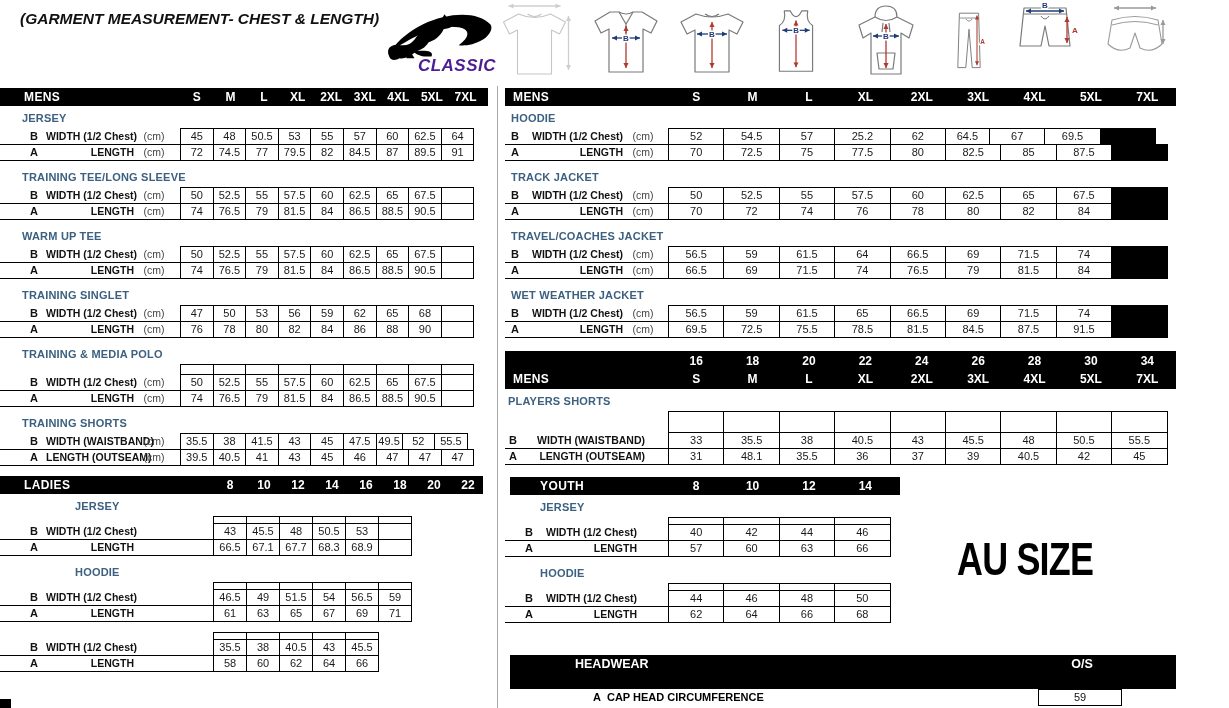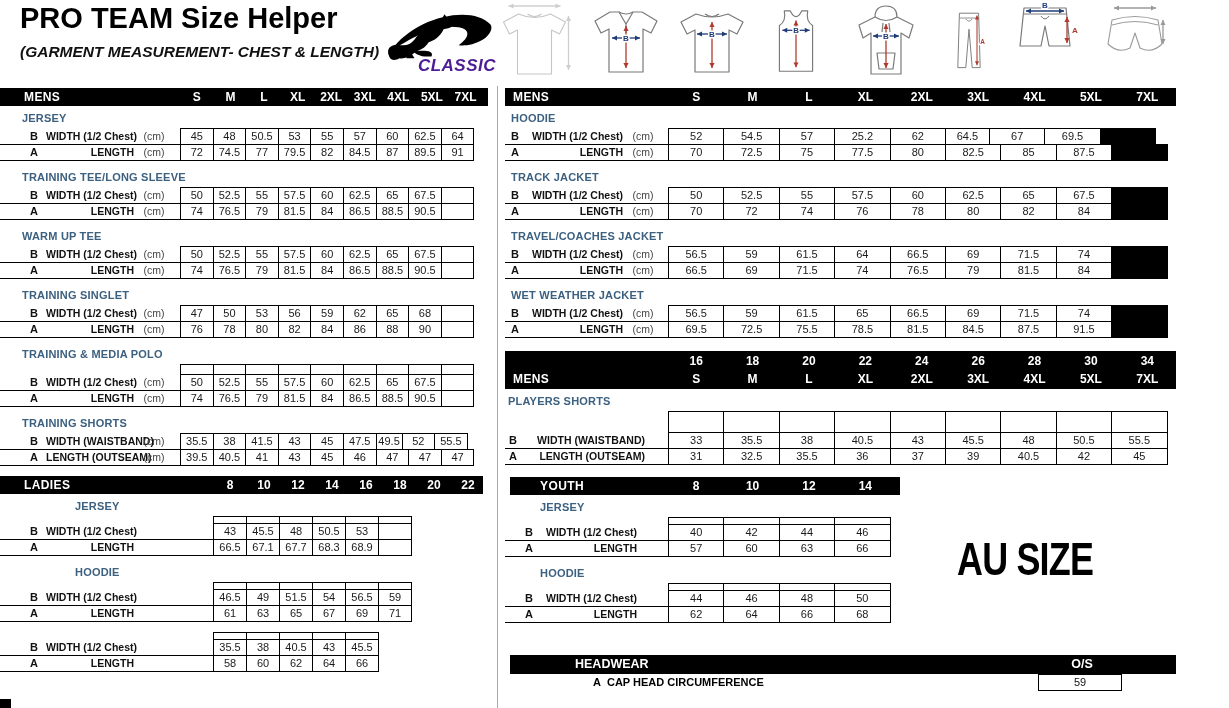--- a/index.html
+++ b/index.html
@@ -47,39 +47,38 @@
   .sp8 .cells.spacer .cell{height:8px;}
   .sp22 .cells.spacer .cell{height:22px;}
   
   .ladies-bar{margin-top:10px;width:483px;}
   .mens-left-bar{width:488px;}
   .mens-right-bar{width:671px;}
   .shorts-bar{margin-top:13px;width:671px;}
   .youth-bar{margin-top:12px;margin-left:5px;width:390px;}
   
   .hw{margin-top:32px;}
-  .hw-bar{position:relative;margin-left:5px;width:666px;height:19px;background:#000;color:#fff;}
+  .hw-bar{position:relative;margin-left:5px;width:666px;height:34px;background:#000;color:#fff;}
   .hw-label{position:absolute;left:65px;top:2px;font-weight:bold;font-size:12.5px;}
   .hw-os{position:absolute;left:530px;top:2px;width:84px;text-align:center;font-weight:bold;font-size:12.5px;}
   .hw-row{position:relative;height:18px;}
   .hw-text{position:absolute;left:88px;top:2px;font-weight:bold;font-size:11px;color:#000;}
   .hw-text b{margin-right:6px;}
   .hw-cell{position:absolute;left:533px;top:0;width:84px;height:17px;box-sizing:border-box;
            border:1px solid #000;text-align:center;font-size:11px;line-height:15px;}
   
   .ausize{position:absolute;left:957px;top:532px;font-size:46px;font-weight:900;color:#000;
           transform:scaleX(.78);transform-origin:left top;letter-spacing:-1px;white-space:nowrap;}
 </style>
 </head>
 <body>
 
 <div class="page">
 
   <div class="titlebox">
-    <h1 class="title">PRO TEAM Size Helper</h1>
     <div class="subtitle">(GARMENT MEASUREMENT- CHEST &amp; LENGTH)</div>
   </div>
 
   <div class="logo">
     <svg viewBox="0 0 120 64" width="120" height="60">
       <path d="M10 52 C34 16 96 2 116 24 C119 28 115 36 108 40 C98 46 88 47 82 46 C94 38 95 29 82 27 C58 23 32 38 10 52 Z" fill="#000"></path>
       <path d="M8 58 C4 50 10 44 20 46 C26 47 31 45 35 40 C39 34 45 29 52 27 C54 21 58 17 64 18 L67 13 L71 19 C77 19 79 23 75 26 C73 28 69 28 66 29 C62 37 56 41 50 43 C46 49 42 51 38 52 L46 52 C52 52 55 55 53 58 L46 58 C42 58 38 56 35 54 C30 58 24 61 19 60 C14 63 9 62 8 58 Z" fill="#000"></path>
       <path d="M30 52 L26 60 L35 60 Z" fill="#000"></path>
     </svg>
     <span class="brand">CLASSIC</span>
@@ -795,21 +794,21 @@
               <div class="cell" style="width: 56.4px;">55.5</div>
             </div>
           </div>
           <div class="mrow">
             <div class="labelzone" style="width: 163px;">
               <span class="prefix" style="margin-left: 4px;">A</span>
               <span class="rlabel" style="width: 120px;">LENGTH (OUTSEAM)</span>
             </div>
             <div class="cells">
               <div class="cell" style="width: 56.4px;">31</div>
-              <div class="cell" style="width: 56.4px;">32.5</div>
+              <div class="cell" style="width: 56.4px;">48.1</div>
               <div class="cell" style="width: 56.4px;">35.5</div>
               <div class="cell" style="width: 56.4px;">36</div>
               <div class="cell" style="width: 56.4px;">37</div>
               <div class="cell" style="width: 56.4px;">39</div>
               <div class="cell" style="width: 56.4px;">40.5</div>
               <div class="cell" style="width: 56.4px;">42</div>
               <div class="cell" style="width: 56.4px;">45</div>
             </div>
           </div>
         </div>

